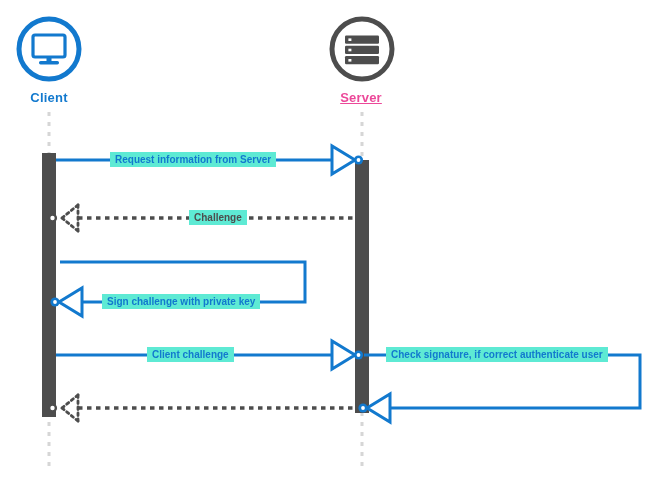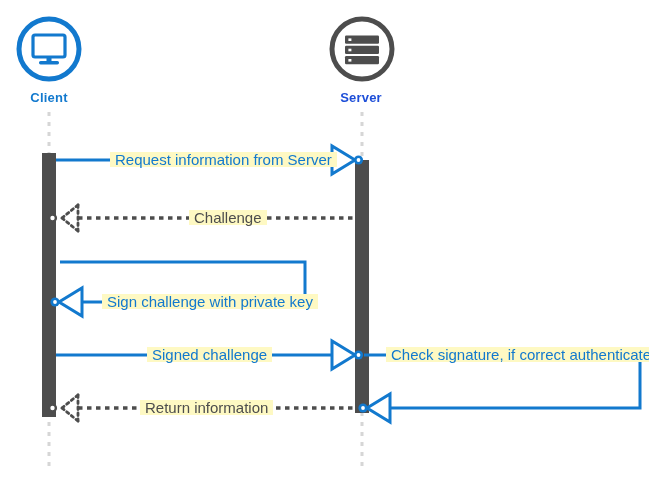--- a/index.html
+++ b/index.html
@@ -42,29 +42,30 @@
     left: 0px;
     top: 90px;
     width: 98px;
     color: #1279ce;
     text-align: center;
   }
   #server-label {
     left: 306px;
     top: 90px;
     width: 110px;
-    color: #1d4ed8;
+    color: #ec4899;
+    text-decoration: underline;
   }
   .msg-label {
     position: absolute;
-    font-weight: normal;
-    font-size: 15px;
+    font-weight: bold;
+    font-size: 10px;
     white-space: nowrap;
     user-select: none;
-    background: #fef9c3;
+    background: #5eead4;
     padding: 0 5px;
     line-height: 15px;
   }
   .msg-blue { color: #1279ce; }
   .msg-gray { color: #4d4d4d; }
 </style>
 </head>
 <body>
 
 <div id="diagram-root">
@@ -153,19 +154,18 @@
   <div class="actor-label" id="client-label">Client</div>
 
   <div class="actor-label" id="server-label">Server</div>
 
   <div class="msg-label msg-blue" style="left:110px; top:152px;">Request information from Server</div>
 
   <div class="msg-label msg-gray" style="left:168px; top:210px;margin-left:21px;">Challenge</div>
 
   <div class="msg-label msg-blue" style="left:102px; top:294px;text-align:center;">Sign challenge with private key</div>
 
-  <div class="msg-label msg-blue" style="left:147px; top:347px;">Signed challenge</div>
+  <div class="msg-label msg-blue" style="left:147px; top:347px;">Client challenge</div>
 
   <div class="msg-label msg-blue" style="left:386px; top:347px;">Check signature, if correct authenticate user</div>
 
-  <div class="msg-label msg-gray" style="left:140px; top:400px;">Return information</div>
 
 </div>
 
 </body></html>

